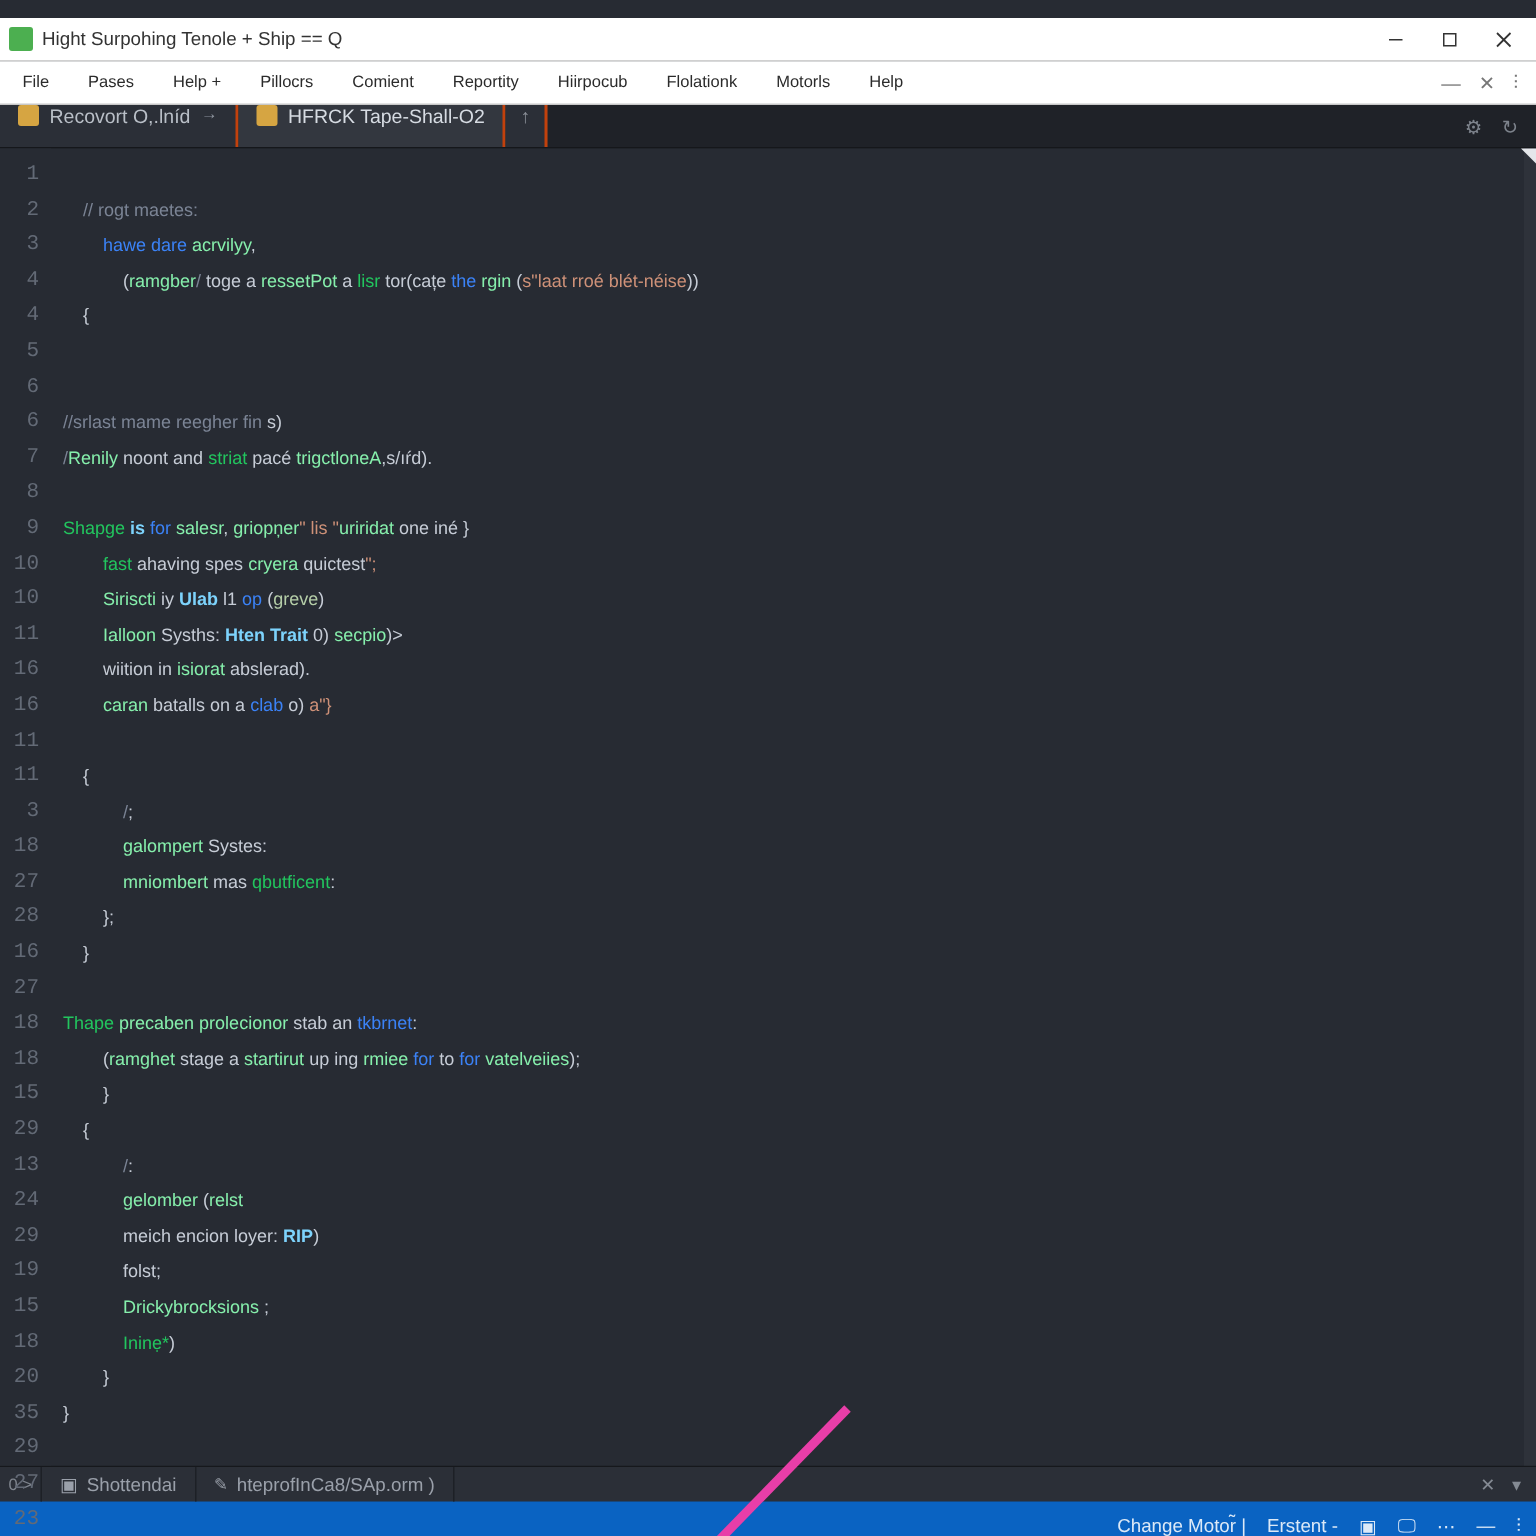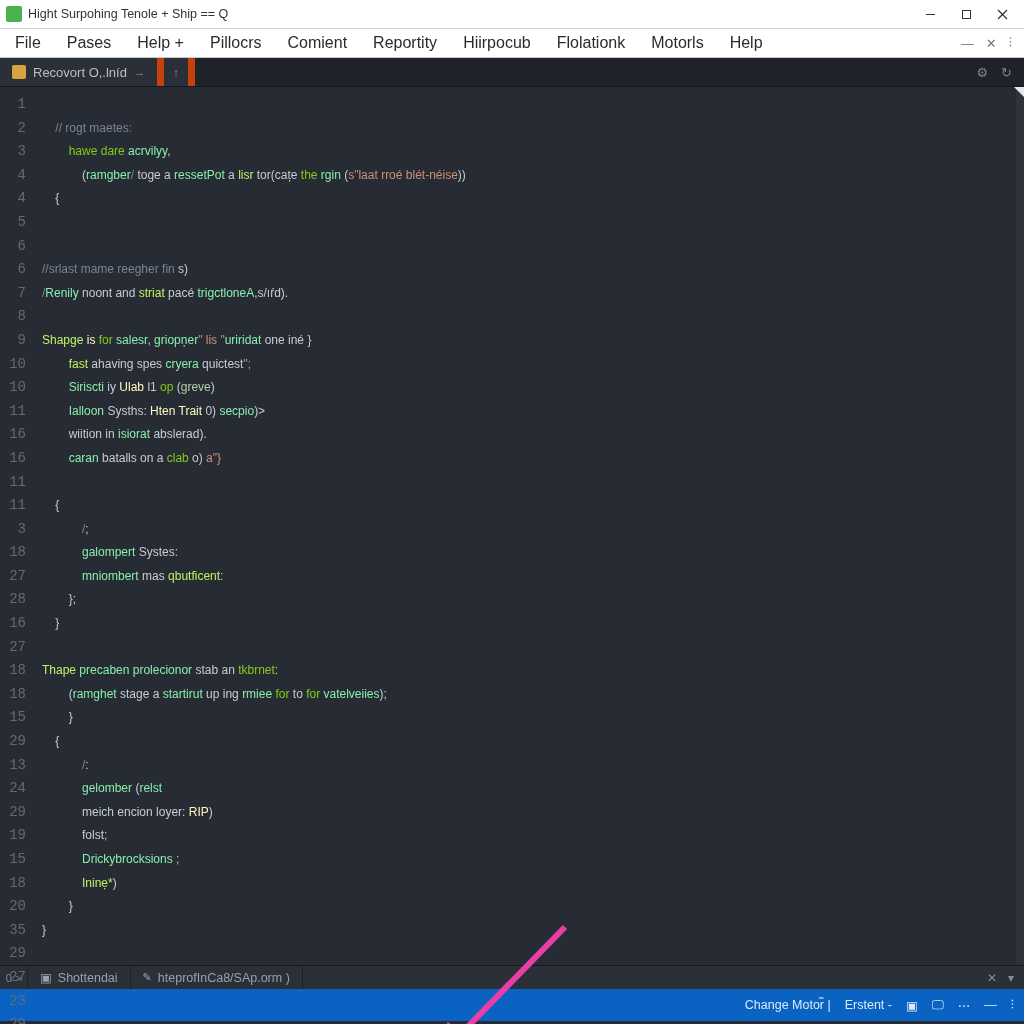--- a/index.html
+++ b/index.html
@@ -1,48 +1,48 @@
 <!DOCTYPE html>
 <html><head>
 <meta charset="utf-8">
 <style>
   * { margin:0; padding:0; box-sizing:border-box; font-family:"Segoe UI",Tahoma,sans-serif; }
   html,body { width:1024px; height:1024px; overflow:hidden; background:#272b33; }
   
   
-  .titlebar { height:29px; background:#ffffff; display:flex; align-items:center; padding:0 4px; border-bottom:1px solid #d0d0d0; }
+  .titlebar { height:29px; background:#ffffff; display:flex; align-items:center; padding:0 4px; border-bottom:1px solid #d0d0d0;margin-top:12px; }
   .titlebar .app-icon { width:16px; height:16px; background:#4caf50; margin:0 6px 0 2px; border-radius:2px; }
   .titlebar .title { font-size:12.5px; color:#333; flex:0 0 auto; }
   .titlebar .spacer { flex:1; }
   .win-btn { width:36px; height:28px; display:flex; align-items:center; justify-content:center; color:#333; font-size:13px; cursor:default; }
   .win-btn svg { width:11px; height:11px; }
 
   
   .menubar { height:29px; background:#ffffff; display:flex; align-items:stretch; padding:0 2px; border-bottom:1px solid #c8c8c8; position:relative; }
-  .menu-item { padding:0 13px; display:flex; align-items:center; font-size:16px; color:#2b2b2b; cursor:default; }
+  .menu-item { padding:0 13px; display:flex; align-items:center; font-size:11px; color:#2b2b2b; cursor:default; }
   .menubar .right-icons { margin-left:auto; display:flex; align-items:center; gap:12px; padding-right:10px; color:#777; font-size:13px; }
 
   
   .tabstrip { height:29px; background:#1f2228; display:flex; align-items:stretch; border-bottom:1px solid #15171b; }
-  .tab { display:flex; align-items:center; gap:7px; padding:0 12px; font-size:13px; color:#b9bfc7; background:#2b2f37; border-right:7px solid #c2410c; cursor:default; }
+  .tab { display:flex; align-items:flex-start; gap:7px; padding:0 12px; font-size:13px; color:#b9bfc7; background:#2b2f37; border-right:2px solid #c2410c; cursor:default; }
   .tab.active { background:#33373f; color:#d6dbe2; }
   .tab .file-icon { width:14px; height:14px; background:#d6a542; border-radius:2px; display:inline-block; }
   .tab .arrow-plc { color:#8c929c; font-size:11px; }
   .tab.up-arrow { width:28px; justify-content:center; color:#8a8f97; }
   .tabstrip .strip-right { margin-left:auto; display:flex; align-items:center; gap:13px; padding-right:12px; color:#7d838c; font-size:13px; }
 
   
   .editor-wrap { display:flex; height:878px; background:#272b33; position:relative; }
   .gutter { width:34px; background:#272b33; padding-top:6px; text-align:right; }
   .gutter .ln { height:23.6px; line-height:23.6px; font-size:14px; color:#636a76; padding-right:8px; font-family:Consolas,"Courier New",monospace; }
   .code { flex:1; padding:6px 0 0 8px; font-family:Consolas,"Courier New",monospace; font-size:12px; line-height:23.6px; white-space:pre; color:#c6ccd6; overflow:hidden; }
   .c-comment { color:#7b8495; }
-  .c-kw { color:#84cc16; }
-  .c-kw2 { color:#bef264;margin-top:36px; }
-  .c-type { color:#fef9c3; }
+  .c-kw { color:#3b82f6; }
+  .c-kw2 { color:#22c55e;margin-top:36px; }
+  .c-type { color:#7dd3fc;font-weight:bold; }
   .c-id { color:#86efac; }
   .c-str { color:#ce9178; }
   .c-punc { color:#c6ccd6; }
   .c-num { color:#b5cea8; }
   .code .line { height:23.6px; display:block; }
 
   
   .scroll-edge { position:absolute; right:0; top:0; width:8px; height:100%; background:#2e323a; }
   .tri-corner { position:absolute; top:0; right:0; width:0; height:0; border-top:10px solid #e4e6ea; border-left:10px solid transparent; }
 
@@ -104,20 +104,24 @@
     <span>✕</span>
     <span>⫶</span>
   </div>
 </div>
 
 <div class="tabstrip">
   <div class="tab">
     <span class="file-icon"></span>
     <span>Recovort  O,.lníd</span>
     <span class="arrow-plc">→</span>
+  </div>
+  <div class="tab active">
+    <span class="file-icon"></span>
+    <span>HFRCK Tape-Shall-O2</span>
   </div>
   <div class="tab up-arrow">↑</div>
   <div class="strip-right">
     <span>⚙</span>
     <span>↻</span>
   </div>
 </div>
 
 <div class="editor-wrap">
   <div class="gutter" id="gutter">

